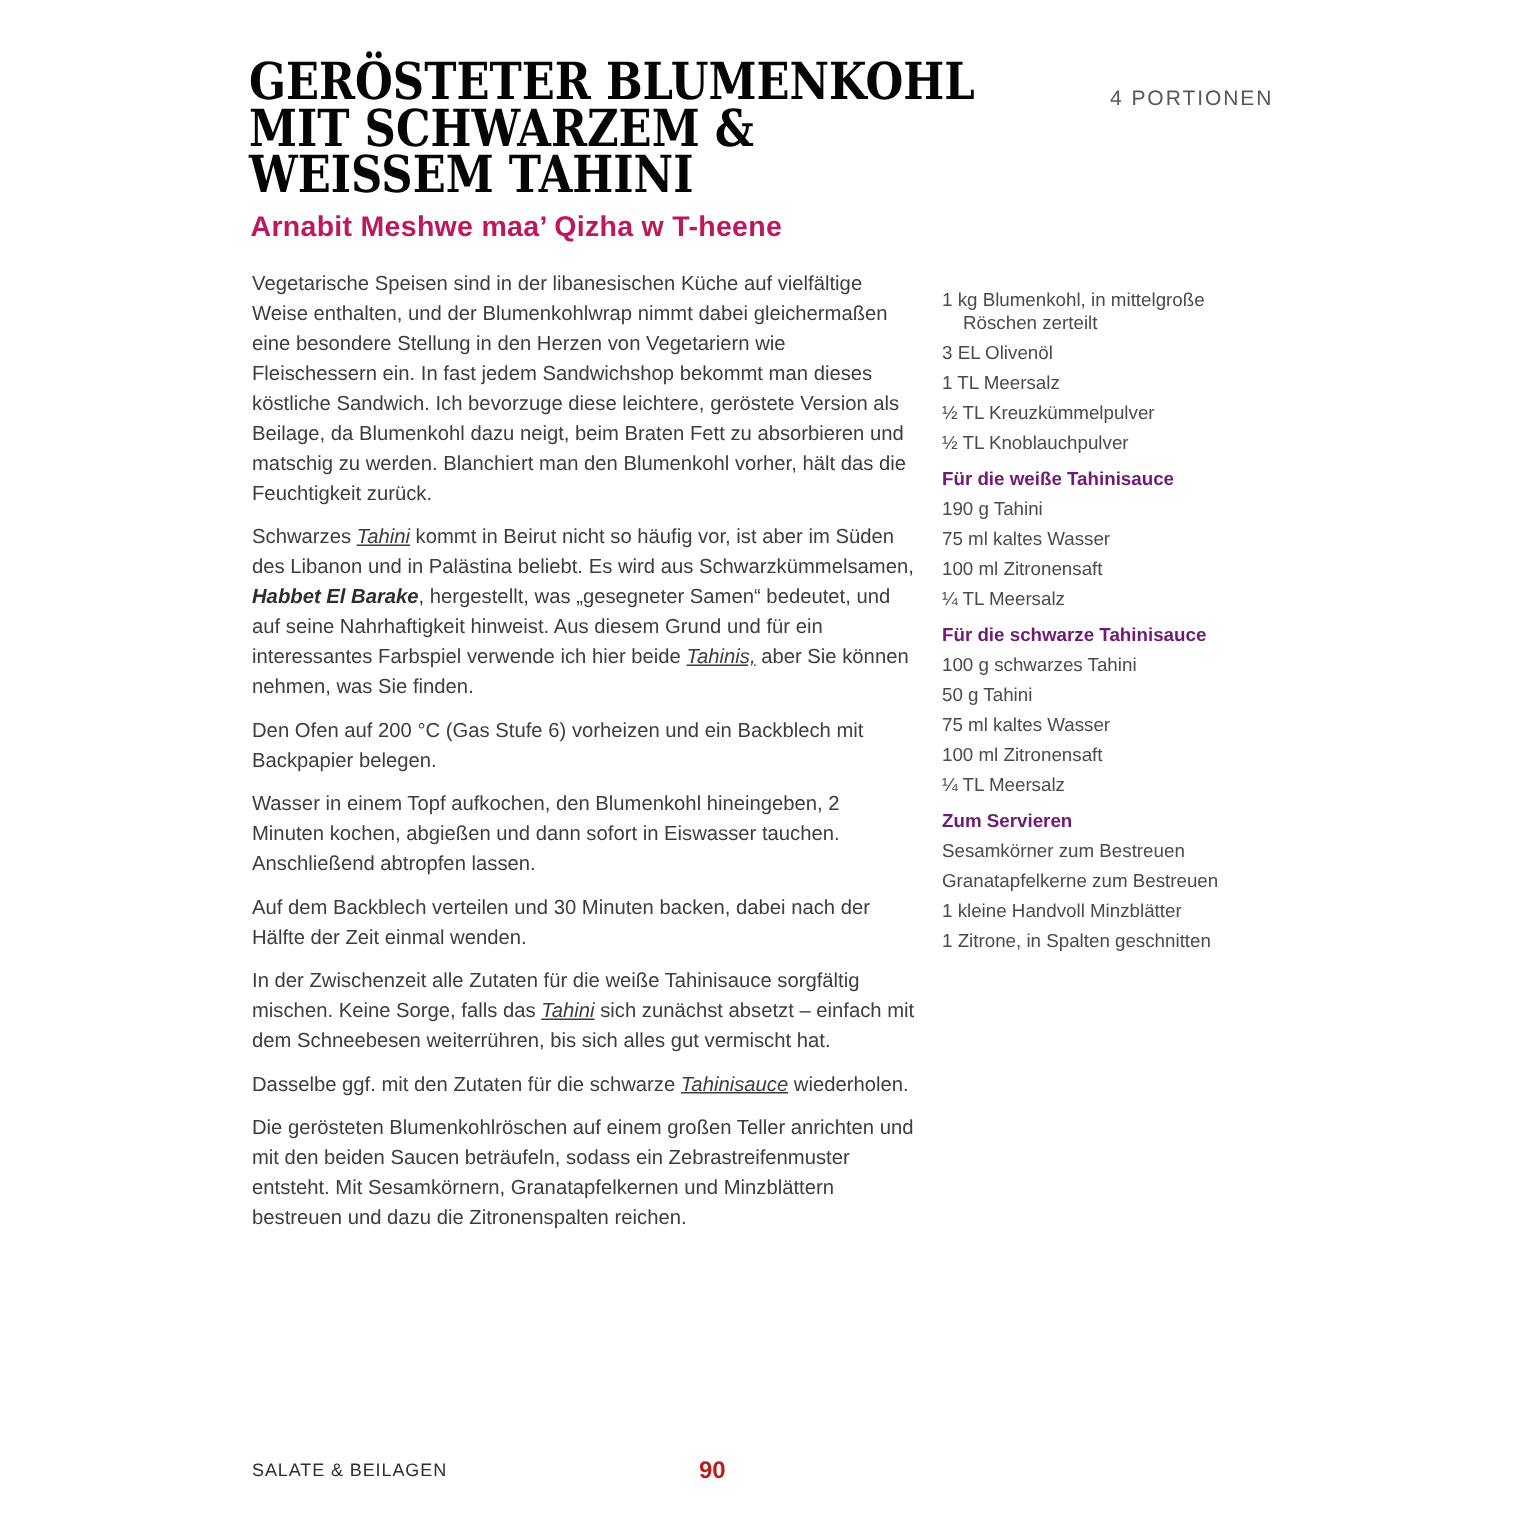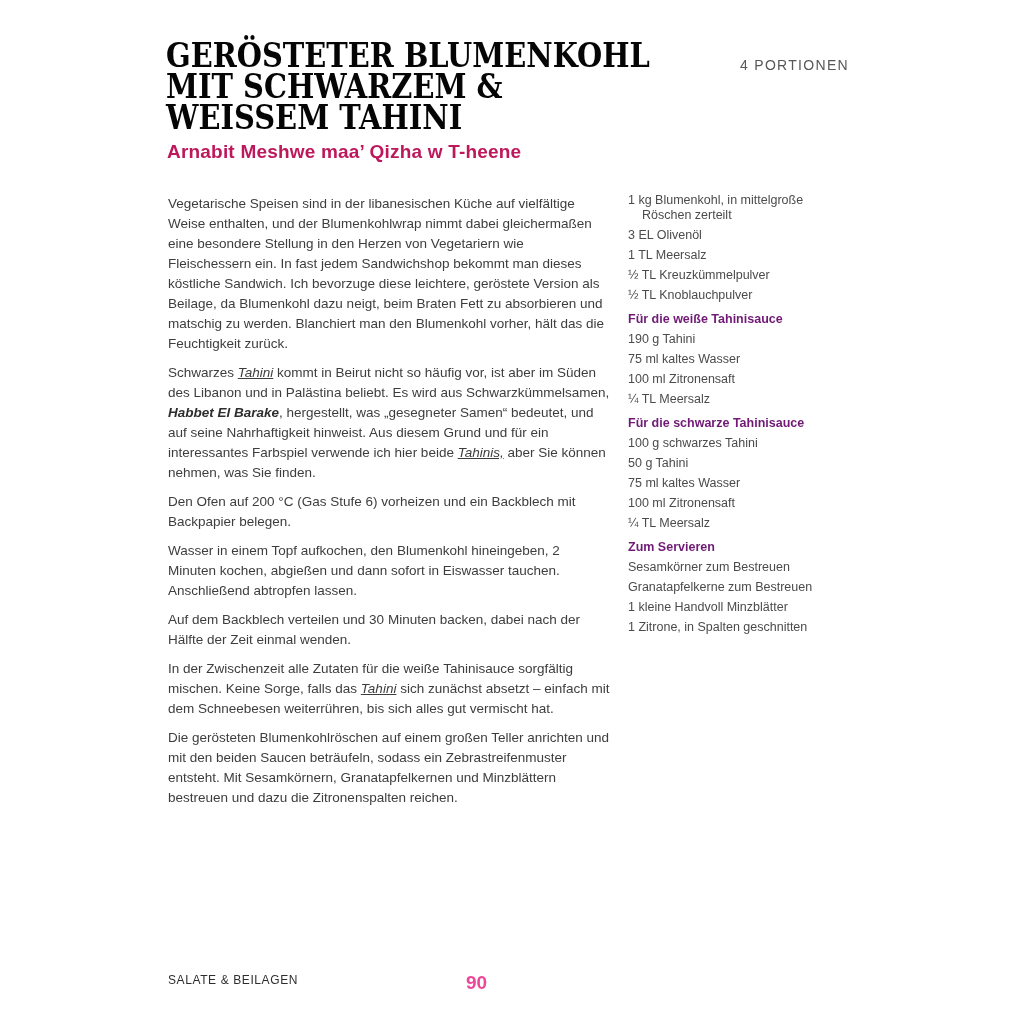--- a/index.html
+++ b/index.html
@@ -26,21 +26,21 @@
     transform-origin:0 0;
     text-transform:uppercase;
   }
   .title span{display:block;}
   .subtitle{
     position:absolute;left:167px;top:141px;
     font-size:19px;font-weight:bold;color:#be185d;
     letter-spacing:0.2px;
   }
   .body-col{
-    position:absolute;left:168px;top:194px;width:442px;
+    position:absolute;left:168px;top:179px;width:442px;
     font-size:13.5px;line-height:20px;color:#3d3d3d;
   }
   .body-col p{margin:0 0 9px 0;}
   .it{font-style:italic;text-decoration:underline;}
   .bi{font-style:italic;font-weight:bold;color:#2e2e2e;}
   .ing-col{
     position:absolute;left:628px;top:193px;width:200px;
     font-size:12.5px;color:#4b4b4b;
   }
   .ing-item{
@@ -51,21 +51,21 @@
     font-weight:bold;color:#701a75;
     margin:9px 0 5px 0;line-height:15px;
   }
   .ing-col .ing-head:first-child{margin-top:0;}
   .footer-section{
     position:absolute;left:168px;top:973px;
     font-size:12px;letter-spacing:0.6px;color:#2e2e2e;
   }
   .footer-page{
     position:absolute;left:466px;top:972px;
-    font-size:19px;font-weight:bold;color:#ec4899;
+    font-size:16px;font-weight:bold;color:#b91c1c;
   }
 </style>
 </head>
 <body>
 
 <div class="page">
 
   <div class="portions">4 PORTIONEN</div>
 
   <h1 class="title">
@@ -76,20 +76,21 @@
 
   <div class="subtitle">Arnabit Meshwe maa’ Qizha w T-heene</div>
 
   <div class="body-col">
       <p><span>Vegetarische Speisen sind in der libanesischen Küche auf vielfältige Weise enthalten, und der Blumenkohlwrap nimmt dabei gleichermaßen eine besondere Stellung in den Herzen von Vegetariern wie Fleischessern ein. In fast jedem Sandwichshop bekommt man dieses köstliche Sandwich. Ich bevorzuge diese leichtere, geröstete Version als Beilage, da Blumenkohl dazu neigt, beim Braten Fett zu absorbieren und matschig zu werden. Blanchiert man den Blumenkohl vorher, hält das die Feuchtigkeit zurück.</span></p>
       <p><span>Schwarzes </span><span class="it">Tahini</span><span> kommt in Beirut nicht so häufig vor, ist aber im Süden des Libanon und in Palästina beliebt. Es wird aus Schwarzkümmelsamen, </span><span class="bi">Habbet El Barake</span><span>, hergestellt, was „gesegneter Samen“ bedeutet, und auf seine Nahrhaftigkeit hinweist. Aus diesem Grund und für ein interessantes Farbspiel verwende ich hier beide </span><span class="it">Tahinis,</span><span> aber Sie können nehmen, was Sie finden.</span></p>
       <p><span>Den Ofen auf 200 °C (Gas Stufe 6) vorheizen und ein Backblech mit Backpapier belegen.</span></p>
       <p><span>Wasser in einem Topf aufkochen, den Blumenkohl hineingeben, 2 Minuten kochen, abgießen und dann sofort in Eiswasser tauchen. Anschließend abtropfen lassen.</span></p>
       <p><span>Auf dem Backblech verteilen und 30 Minuten backen, dabei nach der Hälfte der Zeit einmal wenden.</span></p>
       <p><span>In der Zwischenzeit alle Zutaten für die weiße Tahinisauce sorgfältig mischen. Keine Sorge, falls das </span><span class="it">Tahini</span><span> sich zunächst absetzt – einfach mit dem Schneebesen weiterrühren, bis sich alles gut vermischt hat.</span></p>
+      <p><span>Dasselbe ggf. mit den Zutaten für die schwarze </span><span class="it">Tahinisauce</span><span> wiederholen.</span></p>
       <p><span>Die gerösteten Blumenkohlröschen auf einem großen Teller anrichten und mit den beiden Saucen beträufeln, sodass ein Zebrastreifenmuster entsteht. Mit Sesamkörnern, Granatapfelkernen und Minzblättern bestreuen und dazu die Zitronenspalten reichen.</span></p>
     </div>
 
   <div class="ing-col">
       <div class="ing-item">1 kg Blumenkohl, in mittelgroße Röschen zerteilt</div>
       <div class="ing-item">3 EL Olivenöl</div>
       <div class="ing-item">1 TL Meersalz</div>
       <div class="ing-item">½ TL Kreuzkümmelpulver</div>
       <div class="ing-item">½ TL Knoblauchpulver</div>
       <div class="ing-head">Für die weiße Tahinisauce</div>

